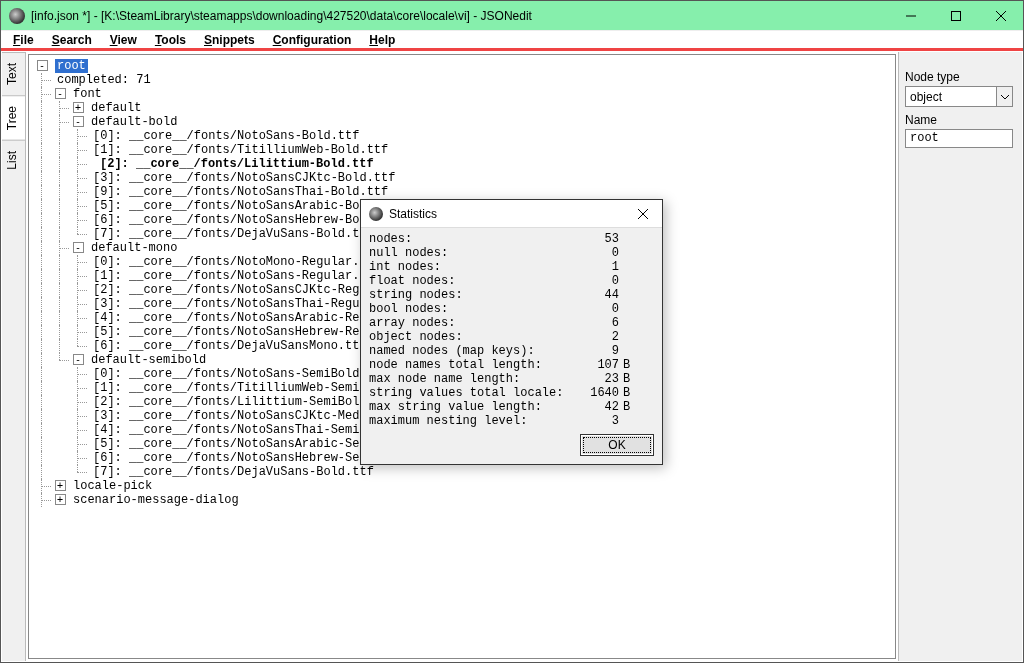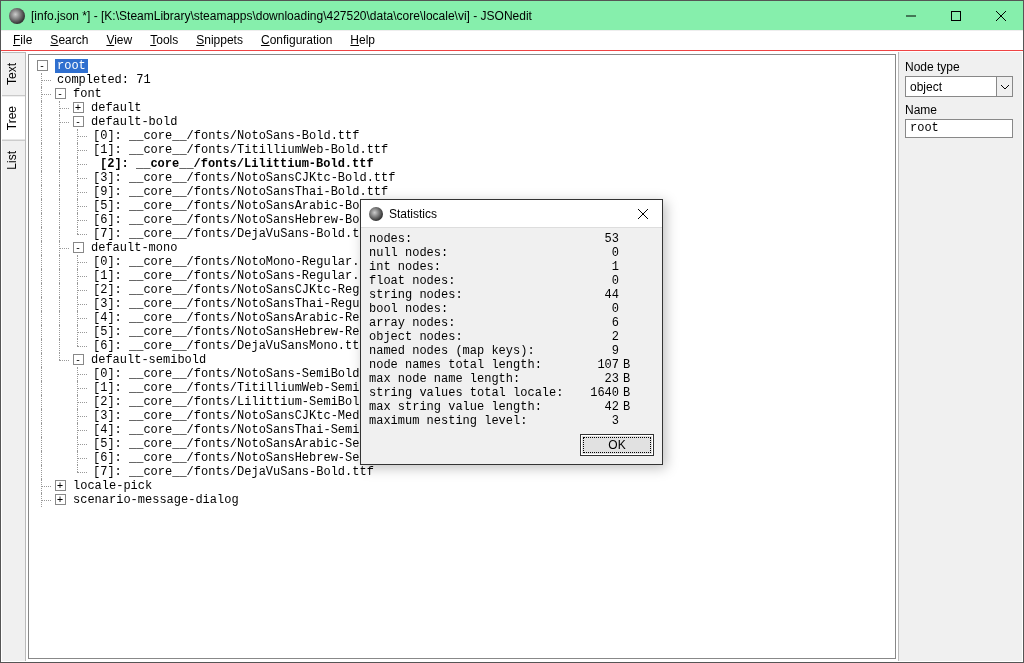--- a/index.html
+++ b/index.html
@@ -24,23 +24,24 @@
   .titlebar .appicon {
     width: 16px; height: 16px; border-radius: 50%;
     background: radial-gradient(circle at 40% 40%, #ccc 0%, #333 70%);
     margin-right: 6px;
   }
   .titlebar .title { flex: 1; color: #000; }
   .winbtn { width: 45px; height: 30px; display:flex; align-items:center; justify-content:center; color:#444;}
 
   
   .menubar {
-    height: 20px; display: flex; align-items: flex-start;
+    height: 20px; display: flex; align-items: center;
     padding: 0 4px; gap: 2px;
-    border-bottom: 1px solid #ef4444;
+    border-bottom: 3px solid #ef4444;
+    font-weight: bold;
   }
   .menuitem { padding: 2px 8px; }
 
   
   .main {
     position: absolute; top: 51px; bottom: 1px; left: 1px; right: 1px;
     display: flex;
   }
   .vtabs {
     width: 24px; background:#f0f0f0; border-right:1px solid #bbb;
@@ -63,21 +64,21 @@
   .dotline { display:inline-block; width:18px; height:14px; position:relative;}
   .dotline::before { content:""; position:absolute; left:8px; top:0; bottom:0; border-left:1px dotted #999;}
   .tee::after { content:""; position:absolute; left:8px; right:0; top:7px; border-top:1px dotted #999;}
   .ell::before { bottom:7px; }
   .ell::after { content:""; position:absolute; left:8px; right:0; top:7px; border-top:1px dotted #999;}
   .rootlbl { background:#2f6fcf; color:#fff; padding:0 2px;}
   .treelbl { color:#000; }
 
   .right-panel {
     width: 124px; background:#f0f0f0; border-left:1px solid #bbb;
-    padding:8px 6px;
+    padding:18px 6px;
   }
   .rp-label { margin-bottom:2px; }
   .rp-select {
     width: 108px; height: 21px; border:1px solid #888; background:#fff;
     display:flex; align-items:center; padding:0 4px; justify-content:space-between;
   }
   .rp-select .caret { width:16px; height:19px; background:#efefef; border-left:1px solid #888; display:flex; align-items:center; justify-content:center; margin-right:-4px;}
   .rp-input { width:108px; height:19px; border:1px solid #888; background:#fff; padding:1px 4px; font-family:"Courier New",monospace;}
 
   

